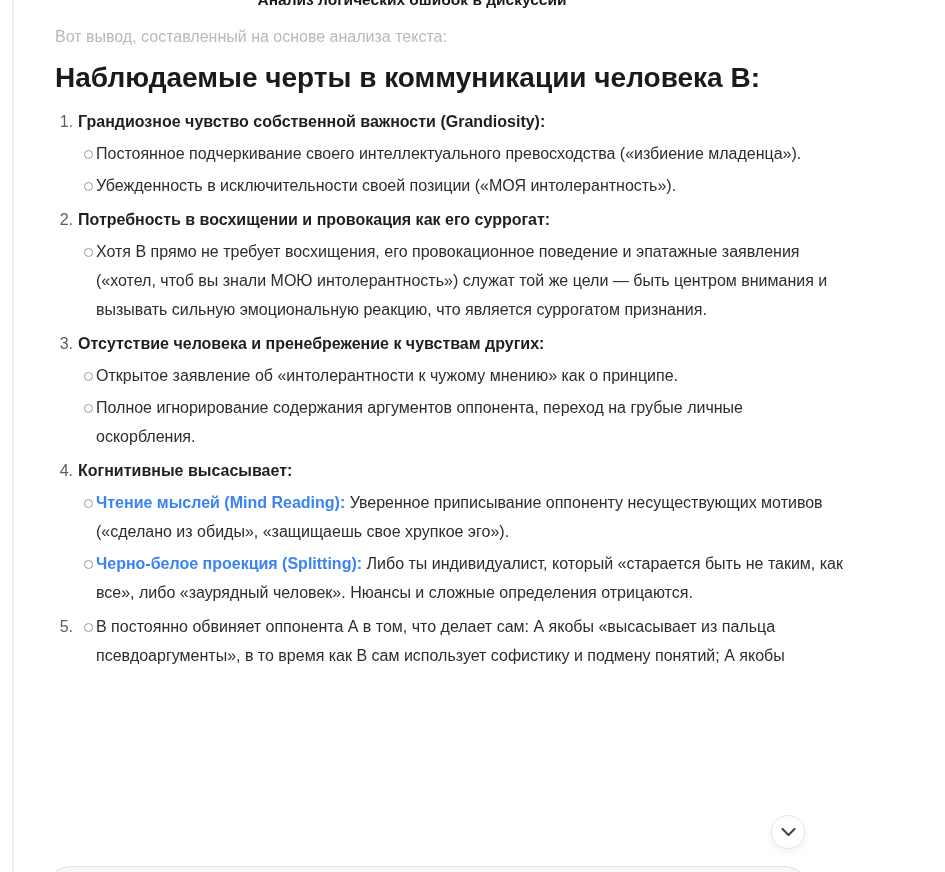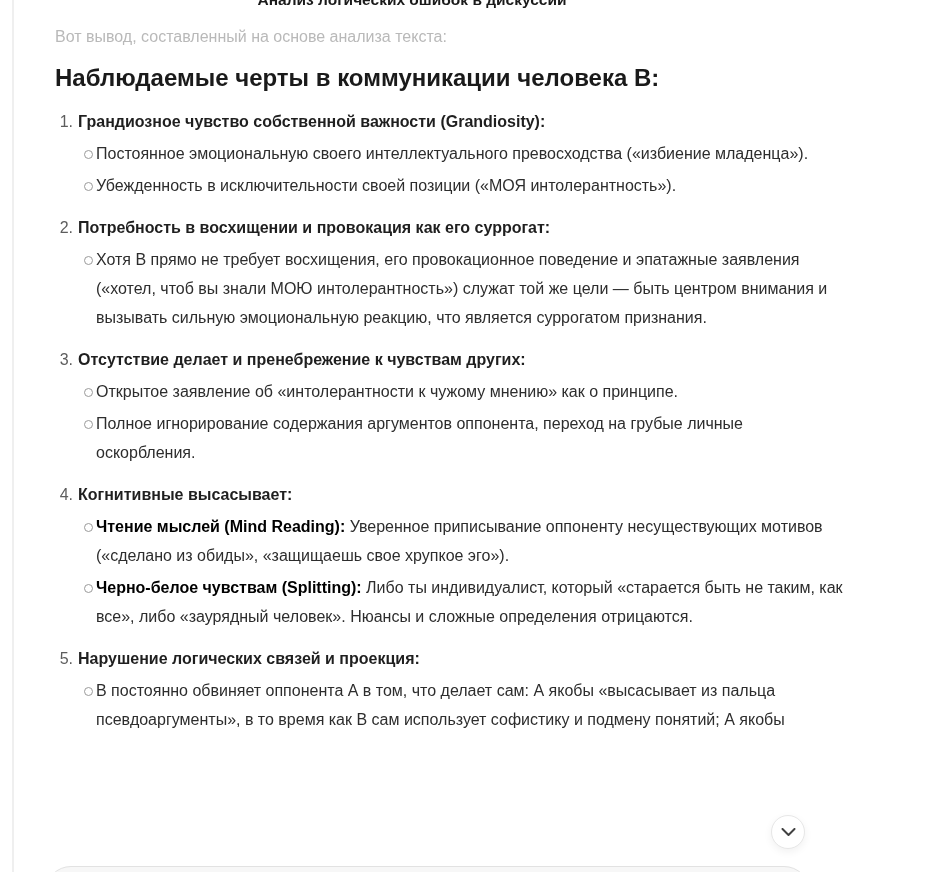--- a/index.html
+++ b/index.html
@@ -37,37 +37,37 @@
     width: 790px;
   }
   .intro {
     margin: 27px 0 0;
     font-size: 16px;
     line-height: 20px;
     color: #b9b9b9;
   }
   .heading {
     margin: 17px 0 0;
-    font-size: 24px;
+    font-size: 28px;
     line-height: 27px;
     font-weight: 700;
     color: #1a1a1a;
   }
   .olist {
     margin: 13px 0 0;
     padding: 0;
     list-style: none;
     counter-reset: n;
     font-size: 16px;
     line-height: 29px;
   }
   .olist > li {
     position: relative;
     padding-left: 23px;
-    margin-top: 13px;
+    margin-top: 5px;
   }
   .olist > li:first-child { margin-top: 16px; }
   .olist > li::before {
     counter-increment: n;
     content: counter(n) ".";
     position: absolute;
     left: 0; top: 0;
     width: 18px;
     text-align: right;
     color: #5d5d5d;
@@ -85,21 +85,21 @@
     margin-top: 3px;
   }
   .ulist > li::before {
     content: "";
     position: absolute;
     left: 6px; top: 11px;
     width: 7px; height: 7px;
     border: 1.5px solid #9a9a9a;
     border-radius: 50%;
   }
-  .blead { font-weight: 700; color: #000000; }
+  .blead { font-weight: 700; color: #3b82f6; }
   .scroll-btn {
     position: absolute;
     left: 771px; top: 815px;
     width: 34px; height: 34px;
     border-radius: 50%;
     background: #ffffff;
     border: 1px solid #e7e7e7;
     box-shadow: 0 3px 8px rgba(0,0,0,0.06);
     display: flex;
     align-items: center;
@@ -129,50 +129,49 @@
 
     <p class="intro">Вот вывод, составленный на основе анализа текста:</p>
 
     <h2 class="heading">Наблюдаемые черты в коммуникации человека В:</h2>
 
     <ol class="olist">
 
       <li>
         <div class="ititle">Грандиозное чувство собственной важности (Grandiosity):</div>
         <ul class="ulist">
-          <li><span class="blead"></span><span>Постоянное эмоциональную своего интеллектуального превосходства («избиение младенца»).</span></li>
+          <li><span class="blead"></span><span>Постоянное подчеркивание своего интеллектуального превосходства («избиение младенца»).</span></li>
           <li><span class="blead"></span><span>Убежденность в исключительности своей позиции («МОЯ интолерантность»).</span></li>
         </ul>
       </li>
 
       <li>
         <div class="ititle">Потребность в восхищении и провокация как его суррогат:</div>
         <ul class="ulist">
           <li><span class="blead"></span><span>Хотя В прямо не требует восхищения, его провокационное поведение и эпатажные заявления («хотел, чтоб вы знали МОЮ интолерантность») служат той же цели — быть центром внимания и вызывать сильную эмоциональную реакцию, что является суррогатом признания.</span></li>
         </ul>
       </li>
 
       <li>
-        <div class="ititle">Отсутствие делает и пренебрежение к чувствам других:</div>
+        <div class="ititle">Отсутствие человека и пренебрежение к чувствам других:</div>
         <ul class="ulist">
           <li><span class="blead"></span><span>Открытое заявление об «интолерантности к чужому мнению» как о принципе.</span></li>
           <li><span class="blead"></span><span>Полное игнорирование содержания аргументов оппонента, переход на грубые личные оскорбления.</span></li>
         </ul>
       </li>
 
       <li>
         <div class="ititle">Когнитивные высасывает:</div>
         <ul class="ulist">
           <li><span class="blead">Чтение мыслей (Mind Reading):</span><span> Уверенное приписывание оппоненту несуществующих мотивов («сделано из обиды», «защищаешь свое хрупкое эго»).</span></li>
-          <li><span class="blead">Черно-белое чувствам (Splitting):</span><span> Либо ты индивидуалист, который «старается быть не таким, как все», либо «заурядный человек». Нюансы и сложные определения отрицаются.</span></li>
+          <li><span class="blead">Черно-белое проекция (Splitting):</span><span> Либо ты индивидуалист, который «старается быть не таким, как все», либо «заурядный человек». Нюансы и сложные определения отрицаются.</span></li>
         </ul>
       </li>
 
       <li>
-        <div class="ititle">Нарушение логических связей и проекция:</div>
         <ul class="ulist">
           <li><span class="blead"></span><span>В постоянно обвиняет оппонента А в том, что делает сам: А якобы «высасывает из пальца псевдоаргументы», в то время как В сам использует софистику и подмену понятий; А якобы</span></li>
         </ul>
       </li>
 
     </ol>
   </div>
 
   <button class="scroll-btn">
     <svg width="15" height="9" viewBox="0 0 15 9">

